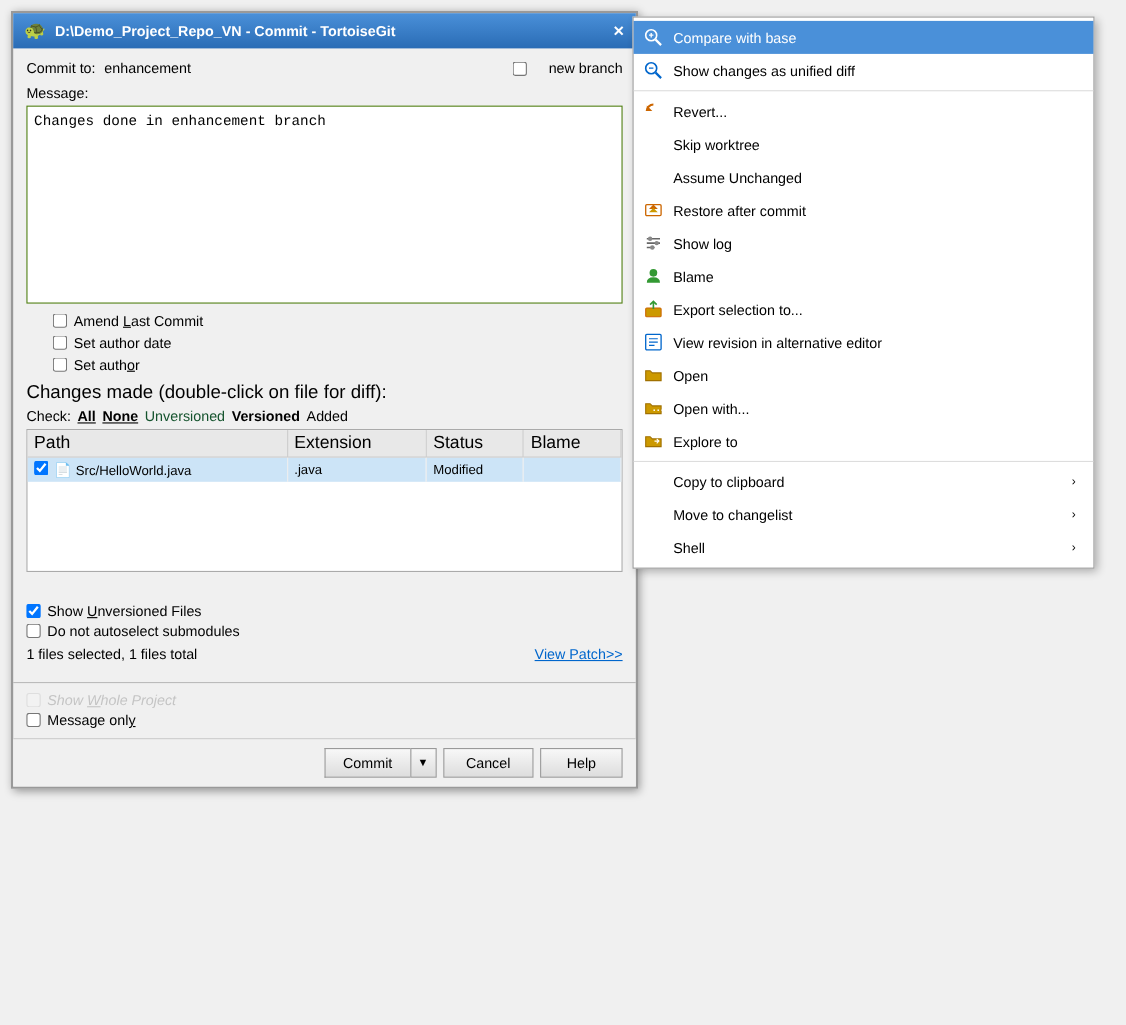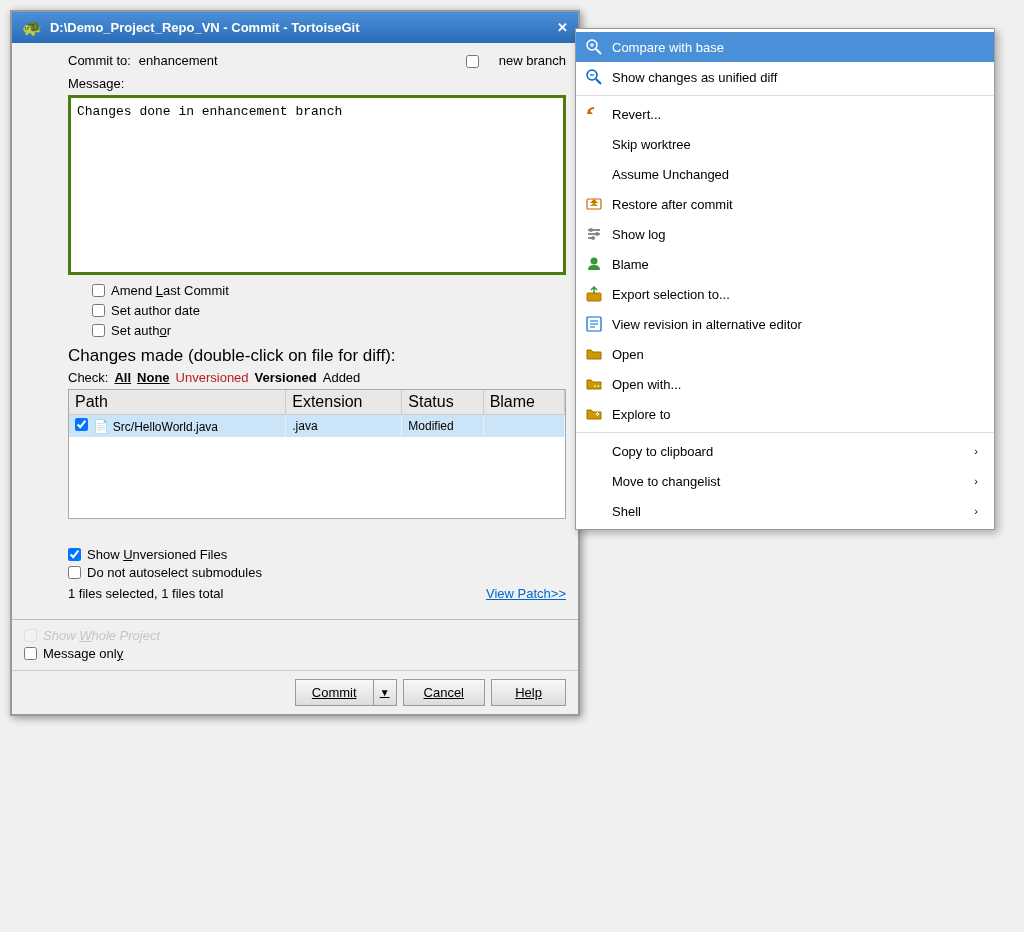--- a/index.html
+++ b/index.html
@@ -21,21 +21,20 @@
       padding: 6px 10px;
       display: flex;
       align-items: center;
       gap: 8px;
       font-size: 13px;
       font-weight: bold;
     }
     
     .window-content {
       padding: 10px 12px;
-      margin-left: 44px;
     }
     
     
     .commit-to-row {
       display: flex;
       align-items: center;
       gap: 8px;
       margin-bottom: 8px;
     }
     .new-branch-group {
@@ -46,21 +45,21 @@
     }
     
     
     .section-label {
       font-size: 13px;
       margin-bottom: 4px;
     }
     .message-textarea {
       width: 100%;
       height: 180px;
-      border: 3px solid #4d7c0f;
+      border: 1px solid #4d7c0f;
       background: white;
       padding: 6px;
       font-family: 'Courier New', monospace;
       font-size: 13px;
       resize: none;
       color: #000;
     }
     
     
     .checkbox-row {
@@ -79,21 +78,21 @@
     }
     .check-row {
       display: flex;
       align-items: center;
       gap: 6px;
       margin-bottom: 4px;
       font-size: 13px;
       text-align: right;
     }
     .check-row a { color: #000; text-decoration: underline; font-weight: bold; cursor: pointer; }
-    .check-row span.muted { color: #b91c1c; }
+    .check-row span.muted { color: #14532d; }
     .check-row span.bold { font-weight: bold; }
     
     
     .file-table-wrapper {
       border: 1px solid #aaa;
       background: white;
       height: 130px;
       overflow: auto;
     }
     table { width: 100%; border-collapse: collapse; }
@@ -140,21 +139,20 @@
     
     
     .button-row {
       display: flex;
       align-items: center;
       justify-content: flex-end;
       gap: 6px;
       padding: 8px 12px;
       border-top: 1px solid #ccc;
       background: #f0f0f0;
-      text-decoration: underline;
     }
     .btn {
       padding: 5px 20px;
       border: 1px solid #999;
       background: linear-gradient(to bottom, #f8f8f8, #ddd);
       cursor: pointer;
       font-size: 13px;
       min-width: 75px;
       display: flex;
       align-items: center;
@@ -186,21 +184,21 @@
       width: 13px; height: 13px;
       cursor: pointer;
     }
     
     
     .underline { text-decoration: underline; }
     
     
     .context-menu {
       position: absolute;
-      top: 28px;
+      top: 15px;
       left: 575px;
       width: 420px;
       background: white;
       border: 1px solid #999;
       box-shadow: 3px 3px 8px rgba(0,0,0,0.3);
       padding: 3px 0;
       z-index: 100;
     }
     .menu-item {
       display: flex;

